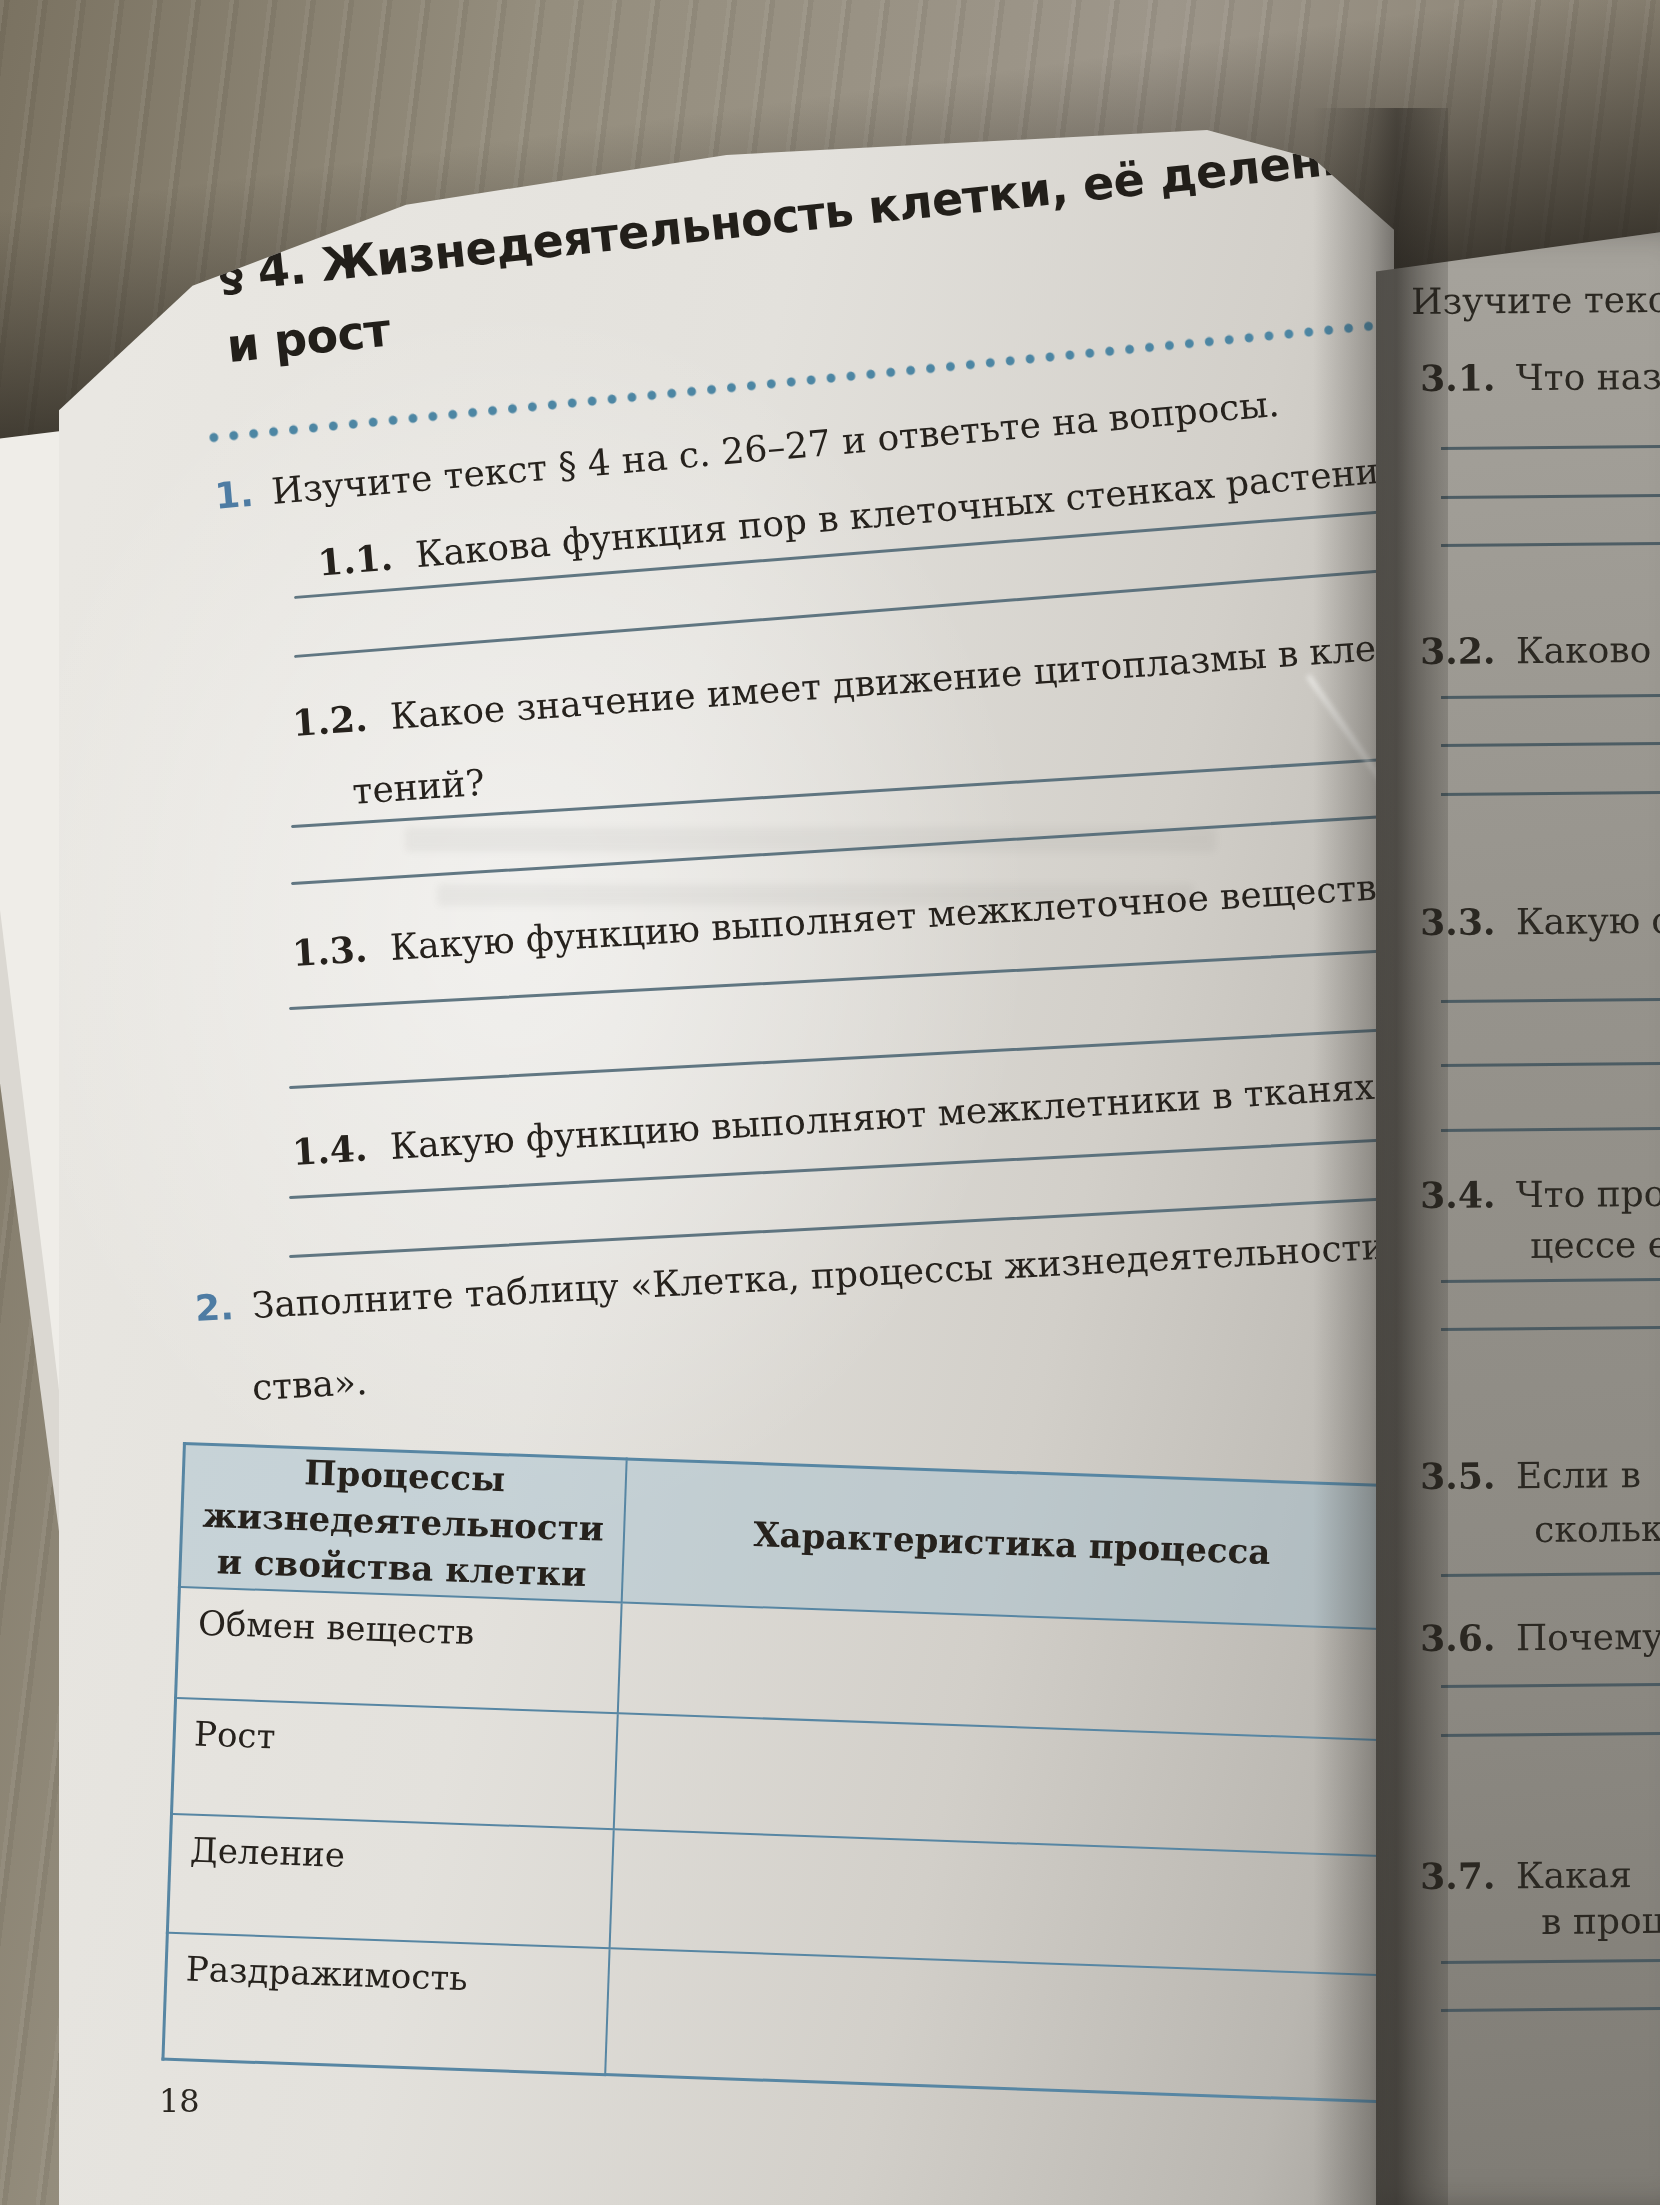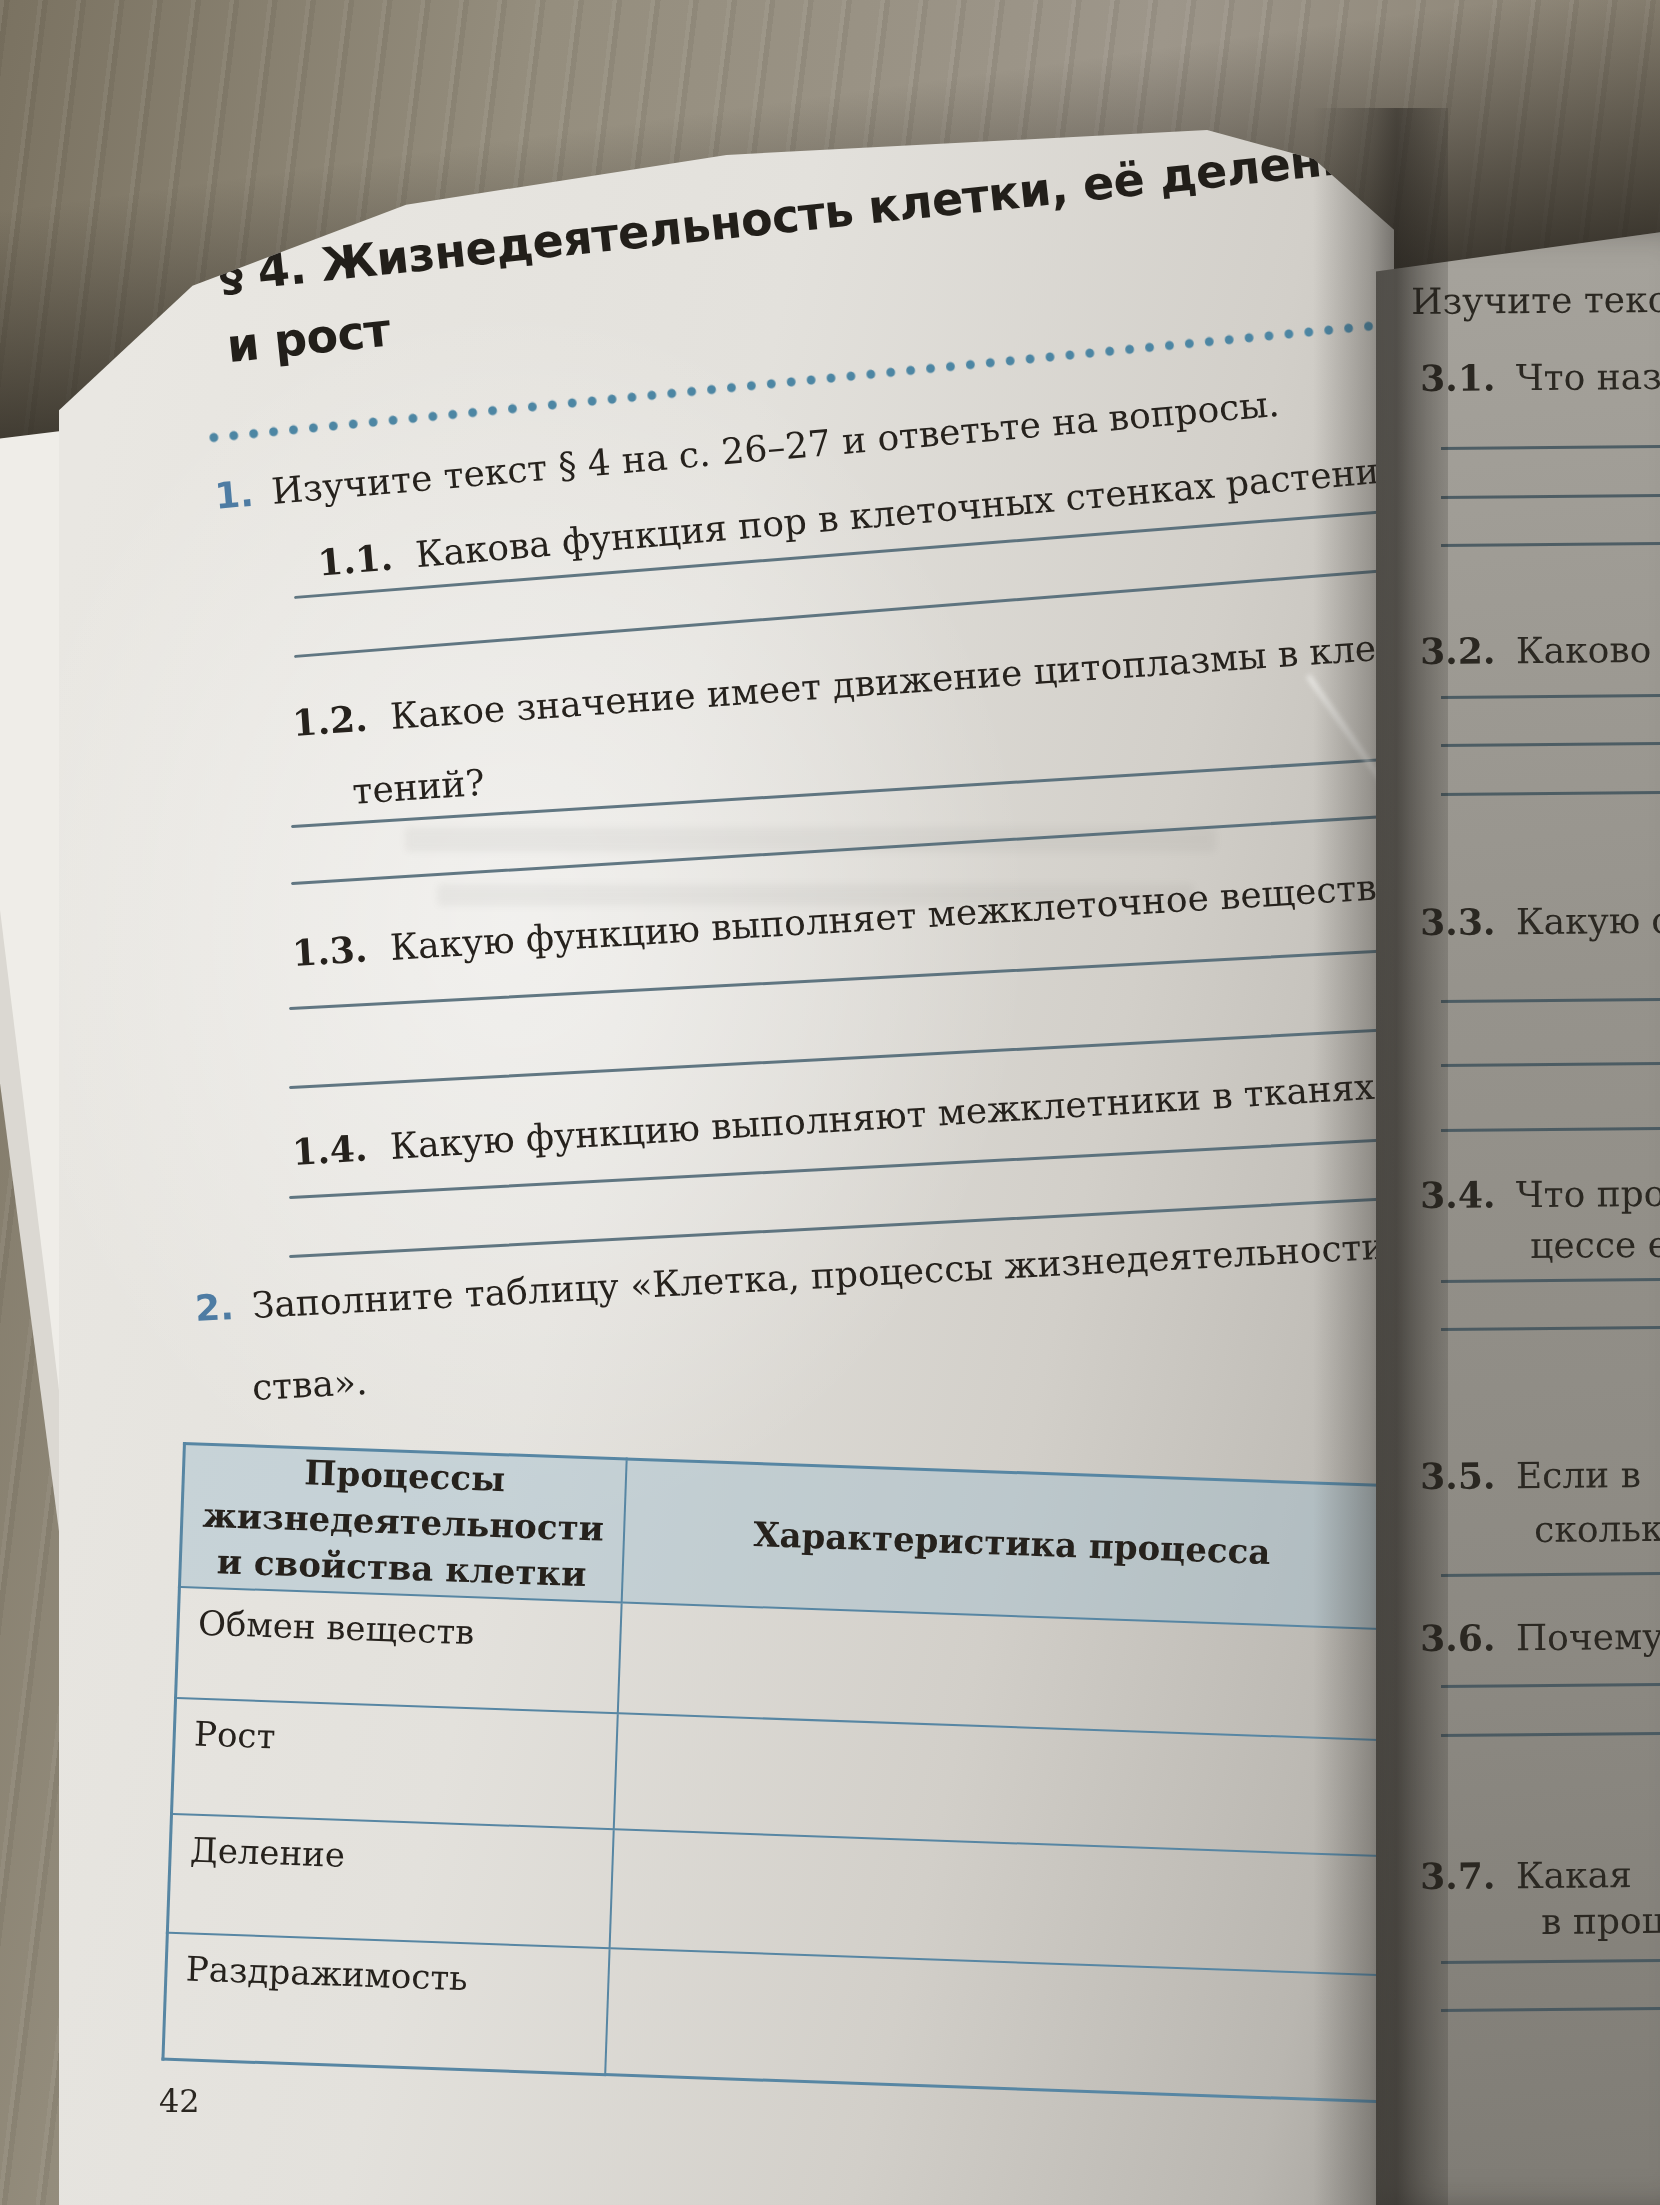--- a/index.html
+++ b/index.html
@@ -136,21 +136,21 @@
         <td class="col1 rowlabel">Деление</td>
         <td></td>
       </tr>
       <tr style="height:127px;">
         <td class="col1 rowlabel">Раздражимость</td>
         <td></td>
       </tr>
     </tbody>
       </table>
 
-    <div class="abs page-num">42</div>
+    <div class="abs page-num">18</div>
     <div class="wrinkle"></div>
   </div>
 
   <div class="page-right">
     <div class="r-row" style="left:35px;top:49px;">Изучите текст</div>
 
     <div class="r-row" style="left:44px;top:125px;">
       <span class="r-num">3.1.</span><span>Что назы</span>
     </div>
     <div class="r-line" style="left:65px;top:215px;"></div>

